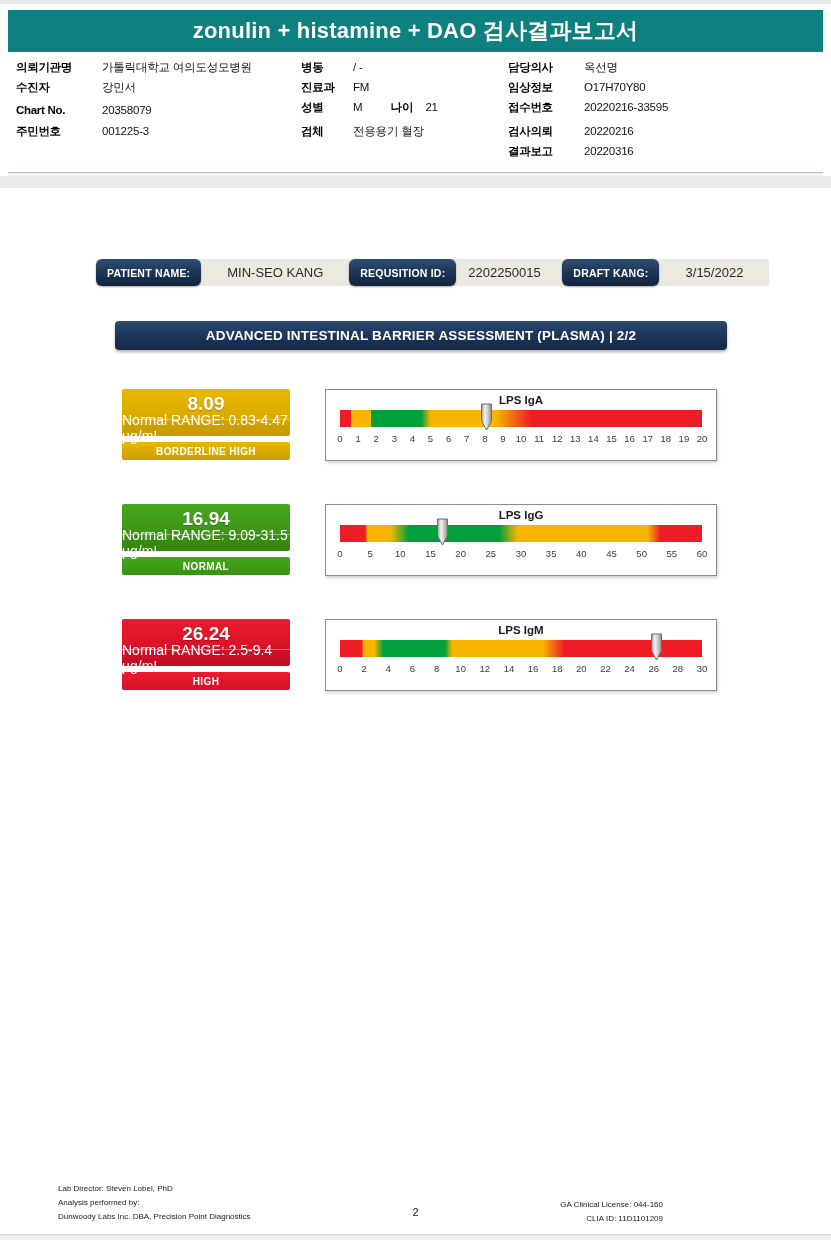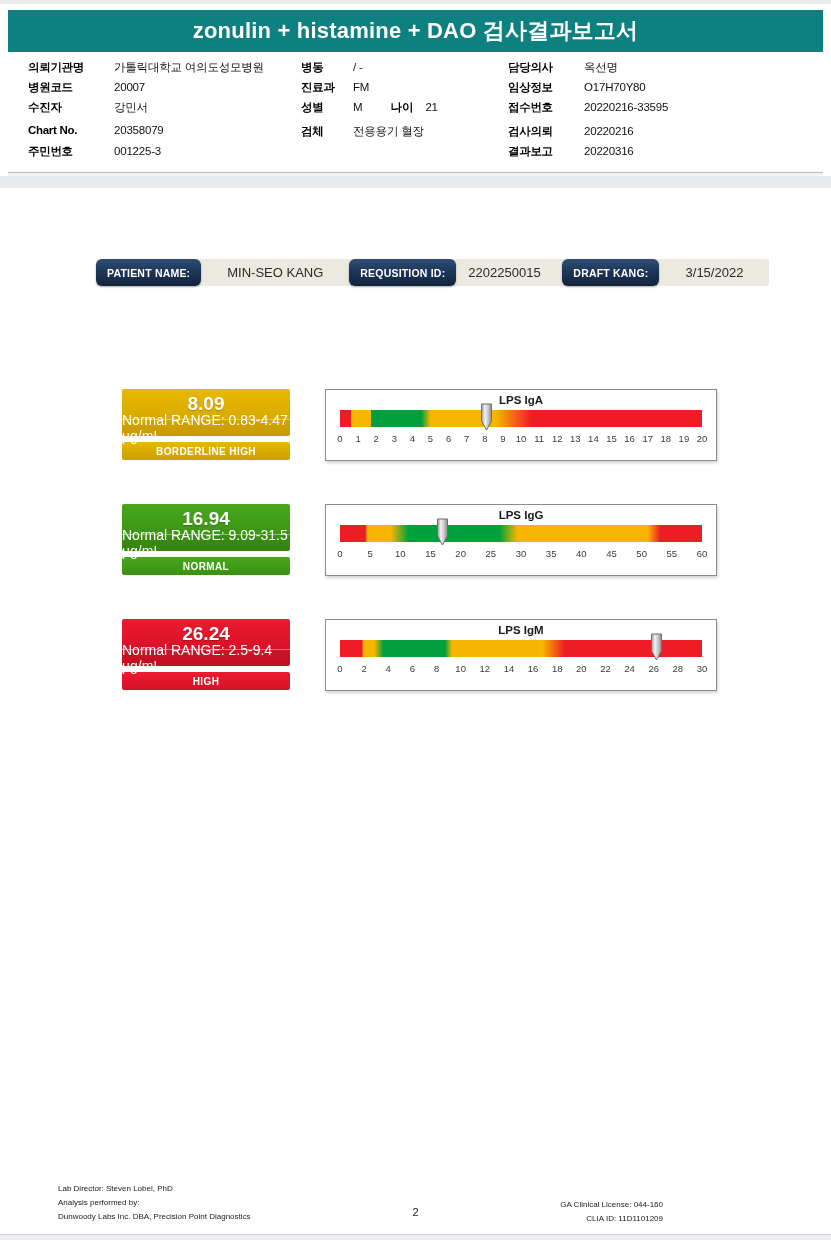--- a/index.html
+++ b/index.html
@@ -45,21 +45,21 @@
     left: 8px;
     top: 50px;
     width: 815px;
     height: 112px;
     background: #fff;
   }
   .kr-col {
     position: absolute;
     top: 6px;
   }
-  .kr-col-1 { left: 20px; }
+  .kr-col-1 { left: 8px; }
   .kr-col-2 { left: 293px; }
   .kr-col-3 { left: 500px; }
   .kr-row {
     display: flex;
     align-items: baseline;
     height: 20px;
     font-size: 11.5px;
     white-space: nowrap;
   }
   .kr-row.gap { margin-top: 4px; }
@@ -348,24 +348,20 @@
   </div>
 
   <div class="kr-info">
 
     <div class="kr-col kr-col-1">
       <div class="kr-row">
         <span class="kr-label">의뢰기관명</span>
         <span class="kr-value">가톨릭대학교 여의도성모병원</span>
       </div>
       <div class="kr-row">
-        <span class="kr-label">병원코드</span>
-        <span class="kr-value">20007</span>
-      </div>
-      <div class="kr-row">
         <span class="kr-label">수진자</span>
         <span class="kr-value">강민서</span>
       </div>
       <div class="kr-row gap">
         <span class="kr-label">Chart No.</span>
         <span class="kr-value">20358079</span>
       </div>
       <div class="kr-row">
         <span class="kr-label">주민번호</span>
         <span class="kr-value">001225-3</span>
@@ -423,20 +419,21 @@
 
   <div class="pill-bar">
     <div class="pill">PATIENT NAME:</div>
     <div class="pill-val w-name">MIN-SEO KANG</div>
     <div class="pill">REQUSITION ID:</div>
     <div class="pill-val w-req">2202250015</div>
     <div class="pill">DRAFT KANG:</div>
     <div class="pill-val w-date">3/15/2022</div>
   </div>
 
+  <div class="section-title">ADVANCED INTESTINAL BARRIER ASSESSMENT (PLASMA) | 2/2</div>
 
   <div id="results-host">
       <div class="result-row r0">
         <div class="value-card sw-yellow">
           <div class="value-main">8.09</div>
           <div class="value-range">Normal RANGE: 0.83-4.47 µg/mL</div>
           <div class="value-status">BORDERLINE HIGH</div>
         </div>
         <div class="gauge-panel">
           <div class="gauge-title">LPS IgA</div>

